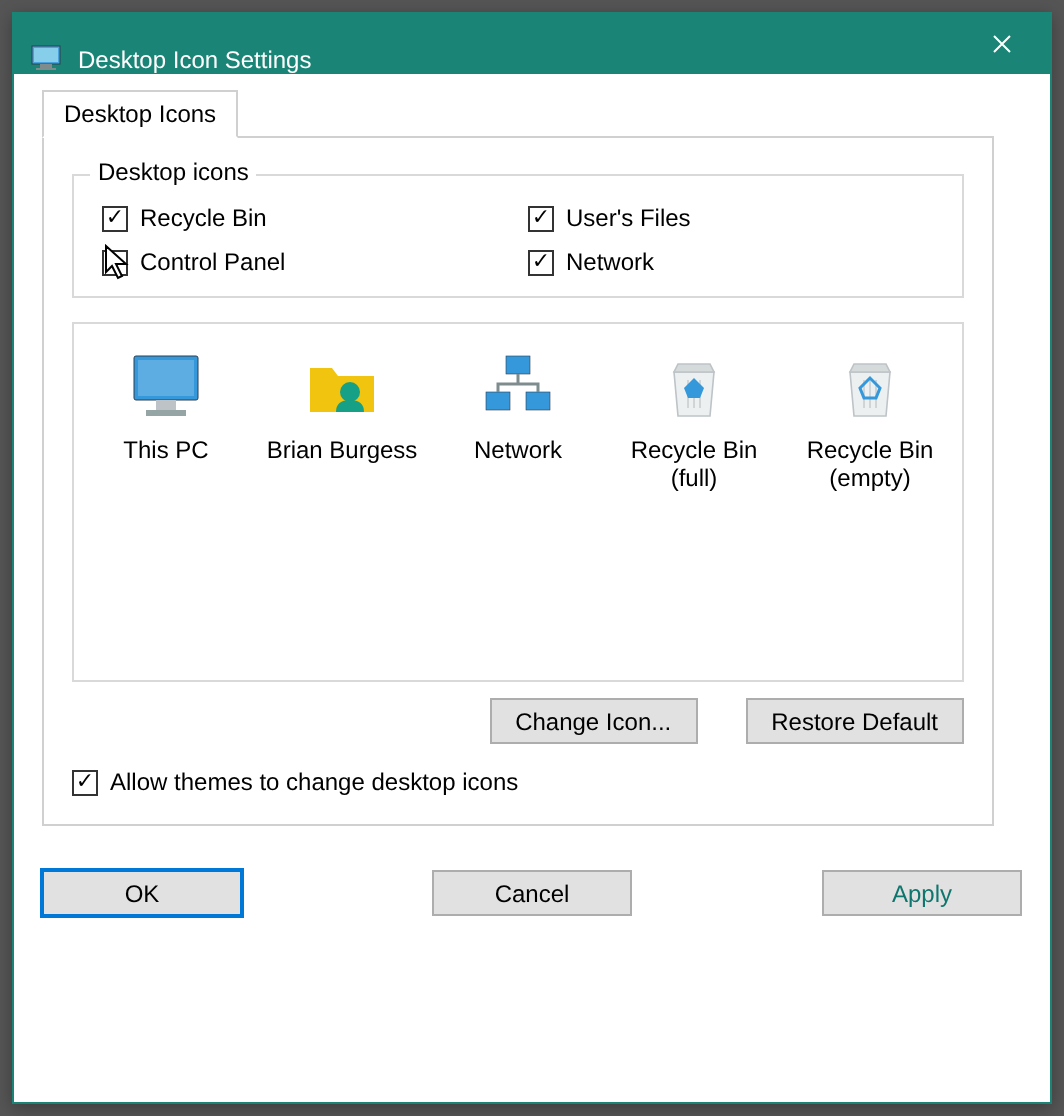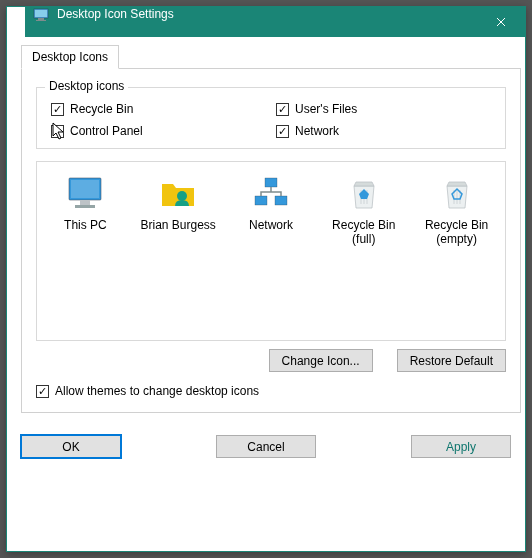--- a/index.html
+++ b/index.html
@@ -1,22 +1,22 @@
 <!DOCTYPE html>
 <html><head>
   <meta charset="utf-8">
   <style>
     * { box-sizing: border-box; margin: 0; padding: 0; font-family: 'Segoe UI', Tahoma, sans-serif; }
     body { background: #555; width: 532px; height: 558px; position: relative; }
     .window { position: absolute; top: 6px; left: 6px; width: 520px; height: 546px; background: #fff; border: 1px solid #1a8576; box-shadow: 0 2px 8px rgba(0,0,0,0.3); }
-    .titlebar { background: #1a8576; height: 30px; display: flex; align-items: flex-start; padding: 0 2px 0 8px; margin-left: 18px; }
+    .titlebar { background: #1a8576; height: 30px; display: flex; align-items: flex-end; padding: 0 2px 0 8px; }
     .titlebar-icon { width: 16px; height: 16px; margin-right: 8px; }
     .titlebar-text { color: #fff; font-size: 12px; flex: 1; }
     .close-btn { width: 45px; height: 30px; display: flex; align-items: center; justify-content: center; color: #fff; cursor: pointer; }
-    .content { padding: 8px 4px 14px 14px; }
+    .content { padding: 8px 28px 14px 14px; }
     .tab-container { position: relative; }
     .tab { display: inline-block; padding: 4px 10px; font-size: 12px; border: 1px solid #d0d0d0; border-bottom: 1px solid #fff; background: #fff; position: relative; z-index: 2; cursor: pointer; }
     .tab-body { border: 1px solid #d0d0d0; margin-top: -1px; padding: 10px 12px 14px 12px; position: relative; z-index: 1; }
     .groupbox { position: relative; border: 1px solid #d9d9d9; margin: 8px 2px 12px 2px; padding: 14px 14px 10px 14px; }
     .groupbox-label { position: absolute; top: -9px; left: 8px; background: #fff; padding: 0 4px; font-size: 12px; }
     .checkbox-grid { display: grid; grid-template-columns: 1fr 1fr; gap: 8px 10px; }
     .checkbox-row { display: flex; align-items: center; gap: 6px; font-size: 12px; position: relative; }
     .chk { width: 13px; height: 13px; border: 1px solid #333; display: flex; align-items: center; justify-content: center; cursor: pointer; background: #fff; }
     .chk.checked::after { content: '✓'; font-size: 11px; line-height: 1; color: #000; }
     .icon-preview { border: 1px solid #d9d9d9; height: 180px; margin: 12px 2px 8px 2px; padding: 8px 4px; display: flex; gap: 4px; align-items: flex-start; justify-content: space-around; }

